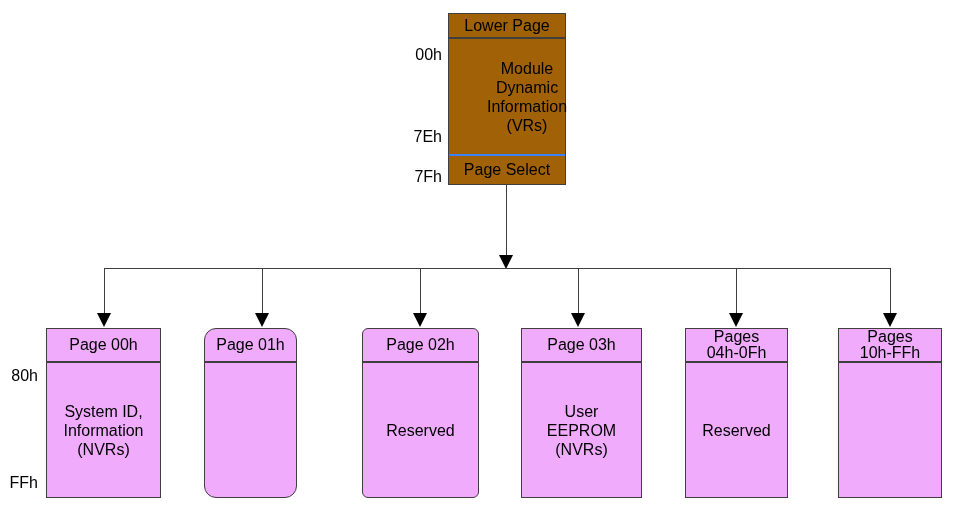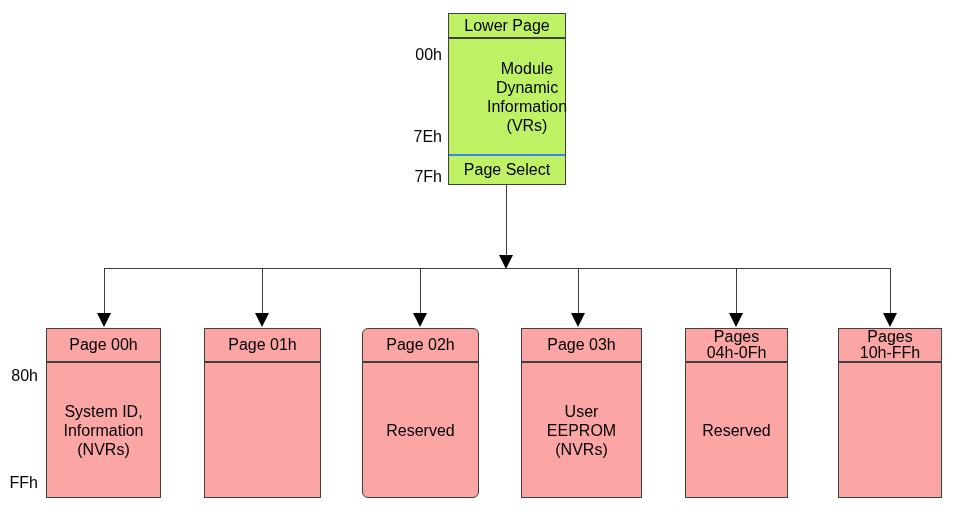--- a/index.html
+++ b/index.html
@@ -6,34 +6,34 @@
   .canvas {
     position:relative; width:962px; height:512px; background:#ffffff;
     font-family:"Liberation Sans", sans-serif; font-size:16px; color:#000;
     overflow:hidden;
   }
   .box {
     position:absolute; box-sizing:border-box;
     border:1px solid #3f3f3f; display:flex; flex-direction:column;
     text-align:center;
   }
-  .upper-box { left:448px; top:13px; width:118px; height:172px; background:#bef264; }
+  .upper-box { left:448px; top:13px; width:118px; height:172px; background:#a16207; }
   .upper-box .hdr {
     height:25px; border-bottom:2px solid #3f3f3f; box-sizing:border-box;
     display:flex; align-items:center; justify-content:center;
   }
   .upper-box .bod {
     flex:1; display:flex; align-items:center; justify-content:center;
     line-height:19px; white-space:pre-line;padding-left:40px;
   }
   .upper-box .ftr {
     height:30px; border-top:2px solid #3b82f6; box-sizing:border-box;
     display:flex; align-items:center; justify-content:center;
   }
-  .page-box { top:328px; height:170px; background:#fca5a5; }
+  .page-box { top:328px; height:170px; background:#f0abfc; }
   .page-box .hdr {
     height:34px; border-bottom:2px solid #3f3f3f; box-sizing:border-box;
     display:flex; align-items:center; justify-content:center;
     line-height:16px; white-space:pre-line;
   }
   .page-box .bod {
     flex:1; display:flex; align-items:center; justify-content:center;
     line-height:19px; white-space:pre-line;
   }
   .addr {
@@ -91,21 +91,21 @@
   <div class="vline" style="left:890px; top:268px; height:46px;"></div>
   <div class="arrow-down" style="left:883px; top:313px;"></div>
 
   <div class="box page-box" style="left:46px; width:115px;">
     <div class="hdr">Page 00h</div>
     <div class="bod">System ID,
 Information
 (NVRs)</div>
   </div>
 
-  <div class="box page-box" style="left:204px; width:117px;">
+  <div class="box page-box" style="left:204px; width:93px;border-radius:12px;">
     <div class="hdr">Page 01h</div>
   </div>
 
   <div class="box page-box" style="left:362px; width:117px;border-radius:6px;">
     <div class="hdr">Page 02h</div>
     <div class="bod">Reserved</div>
   </div>
 
   <div class="box page-box" style="left:521px; width:121px;">
     <div class="hdr">Page 03h</div>

